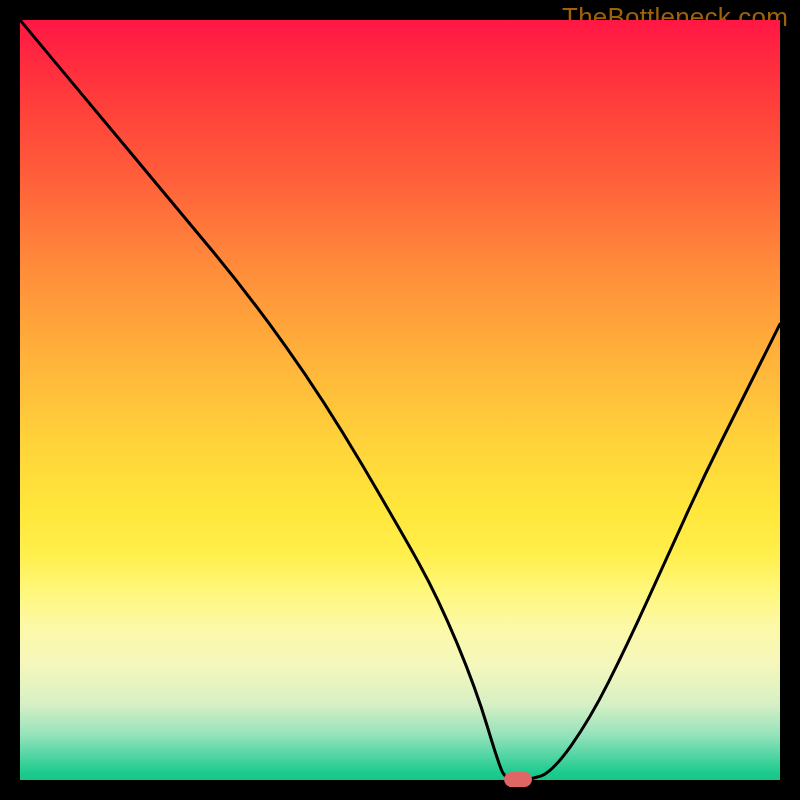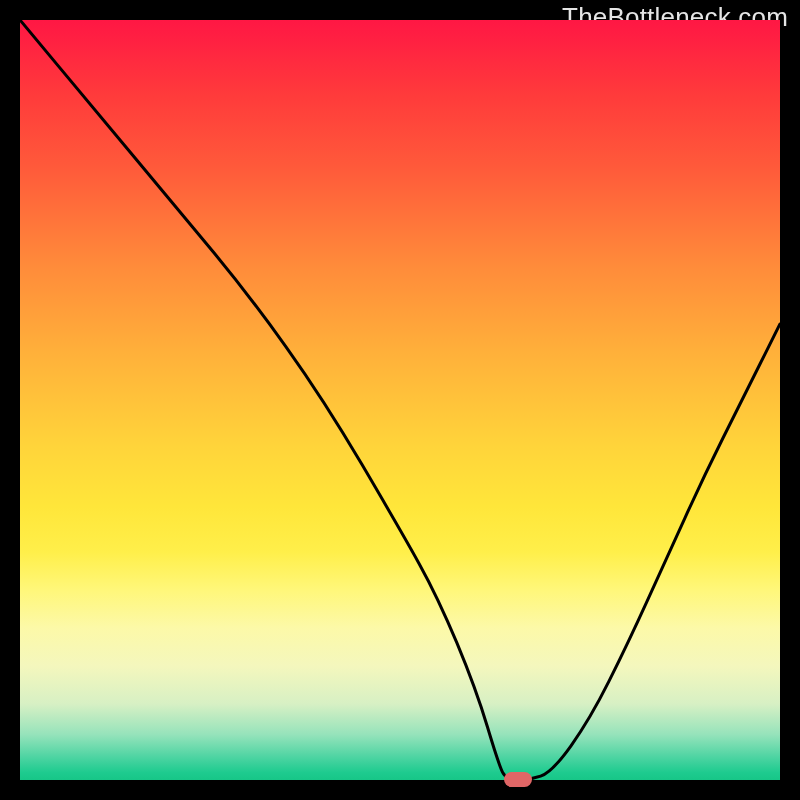--- a/index.html
+++ b/index.html
@@ -13,21 +13,21 @@
   .outer {
     position: relative;
     width: 800px;
     height: 800px;
     background: #000;
   }
   .watermark {
     position: absolute;
     top: 2px;
     right: 12px;
-    color: #e5e5e5;
+    color: #a16207;
     font-family: Arial, Helvetica, sans-serif;
     font-size: 26px;
     font-weight: 400;
     letter-spacing: 0.2px;
     user-select: none;
   }
   .plot {
     position: absolute;
     left: 20px;
     top: 20px;

